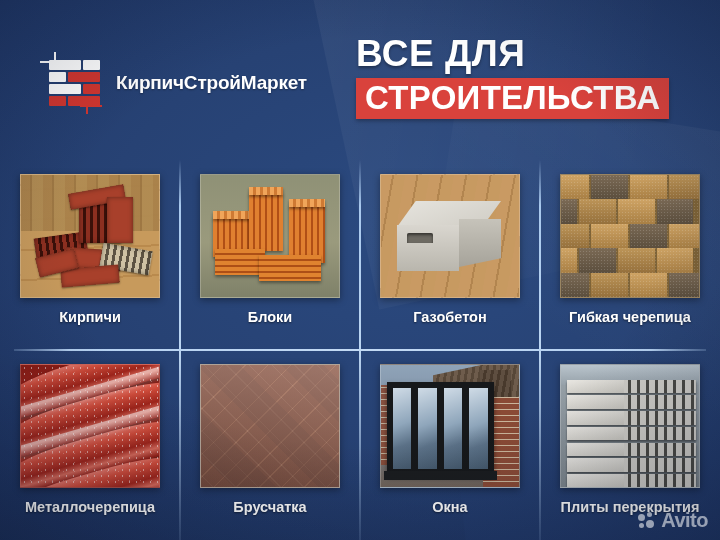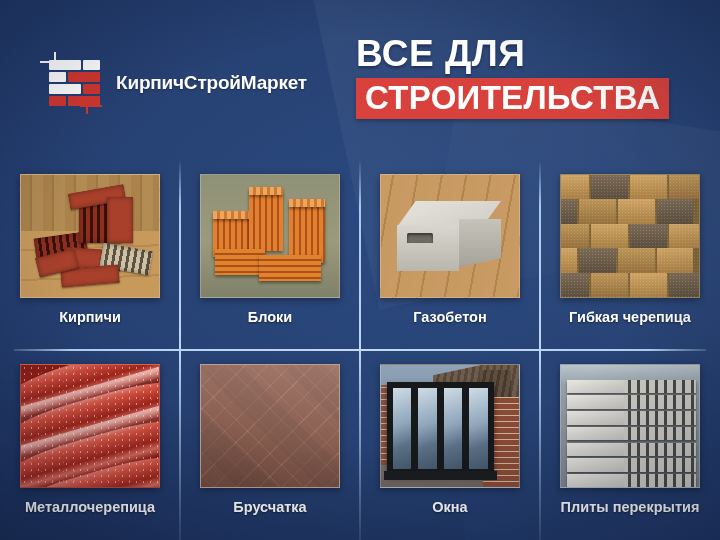--- a/index.html
+++ b/index.html
@@ -471,14 +471,23 @@
             </span>
         </span>
       </div>
       <div class="cell-label">Плиты перекрытия</div>
     </div>
 
   </div>
 
   <div class="bg-vign"></div>
 
+  <div class="avito">
+    <span class="avito-dots">
+      <i style="left:0px;  top:2px;  width:7px;  height:7px;"></i>
+      <i style="left:9px;  top:0px;  width:5px;  height:5px;"></i>
+      <i style="left:1px;  top:11px; width:5px;  height:5px;"></i>
+      <i style="left:8px;  top:8px;  width:8px;  height:8px;"></i>
+    </span>
+    <span class="avito-text">Avito</span>
+  </div>
 
 </div>
 
 </body></html>

